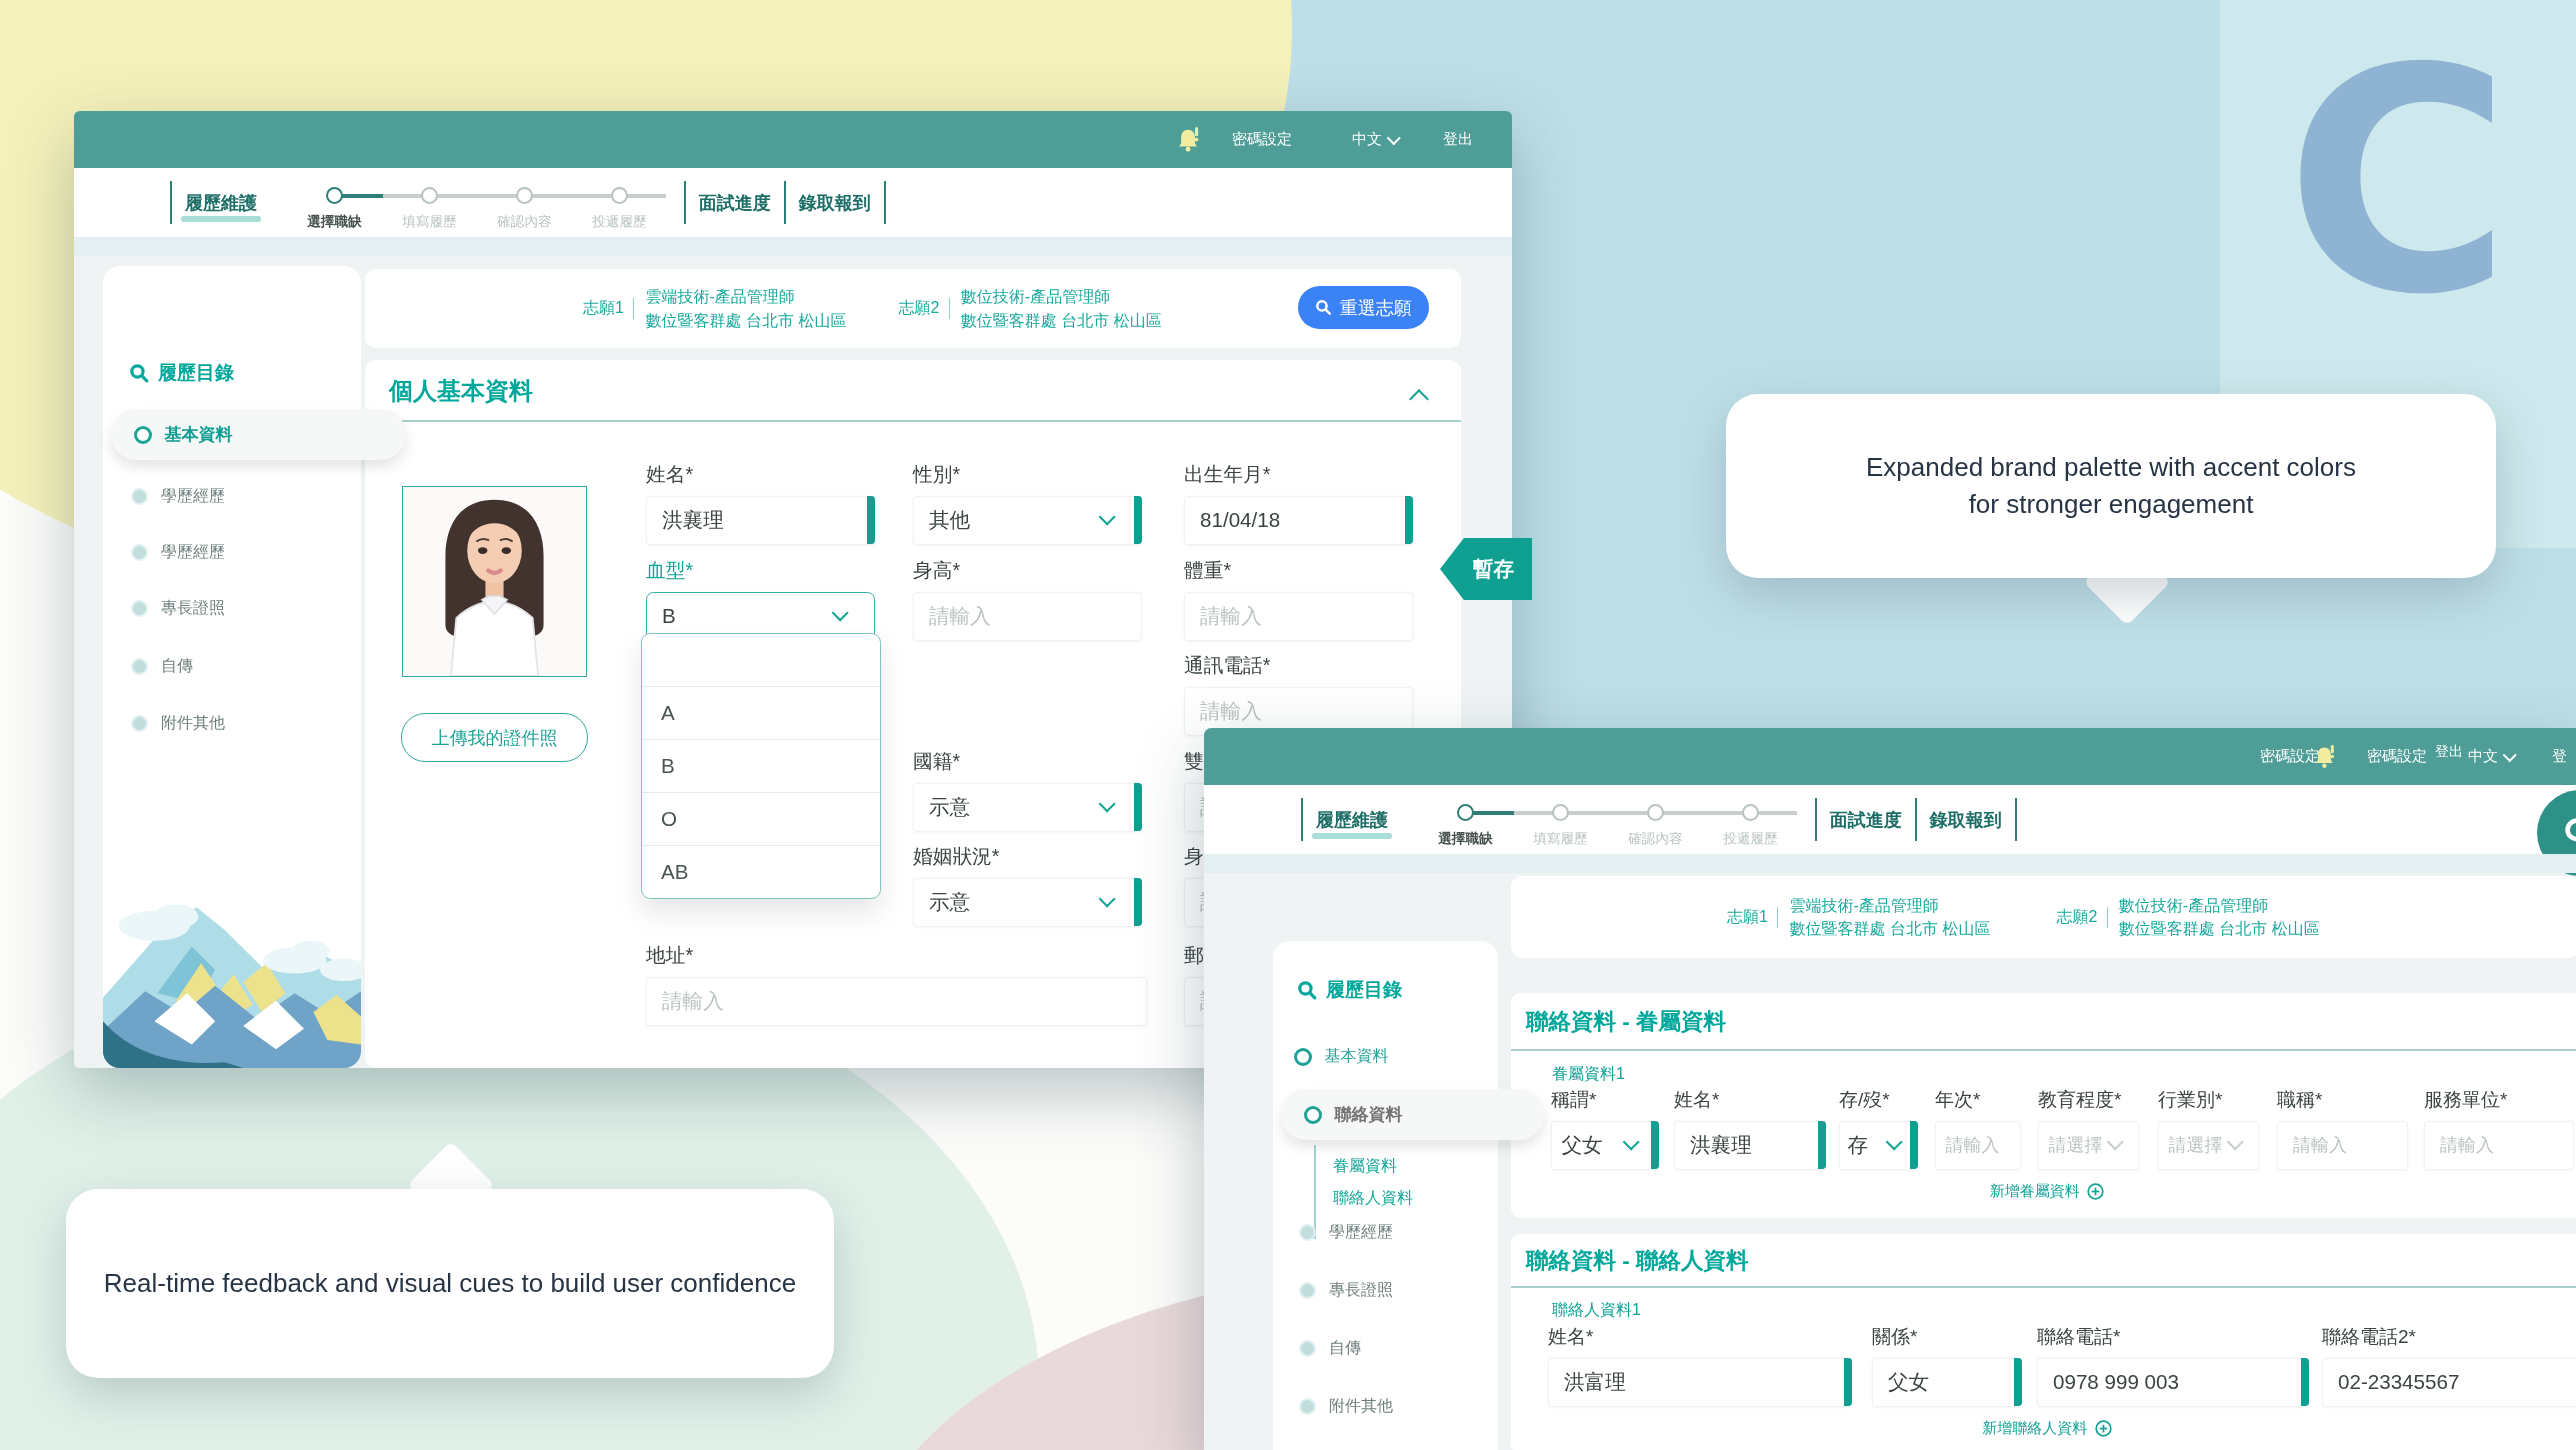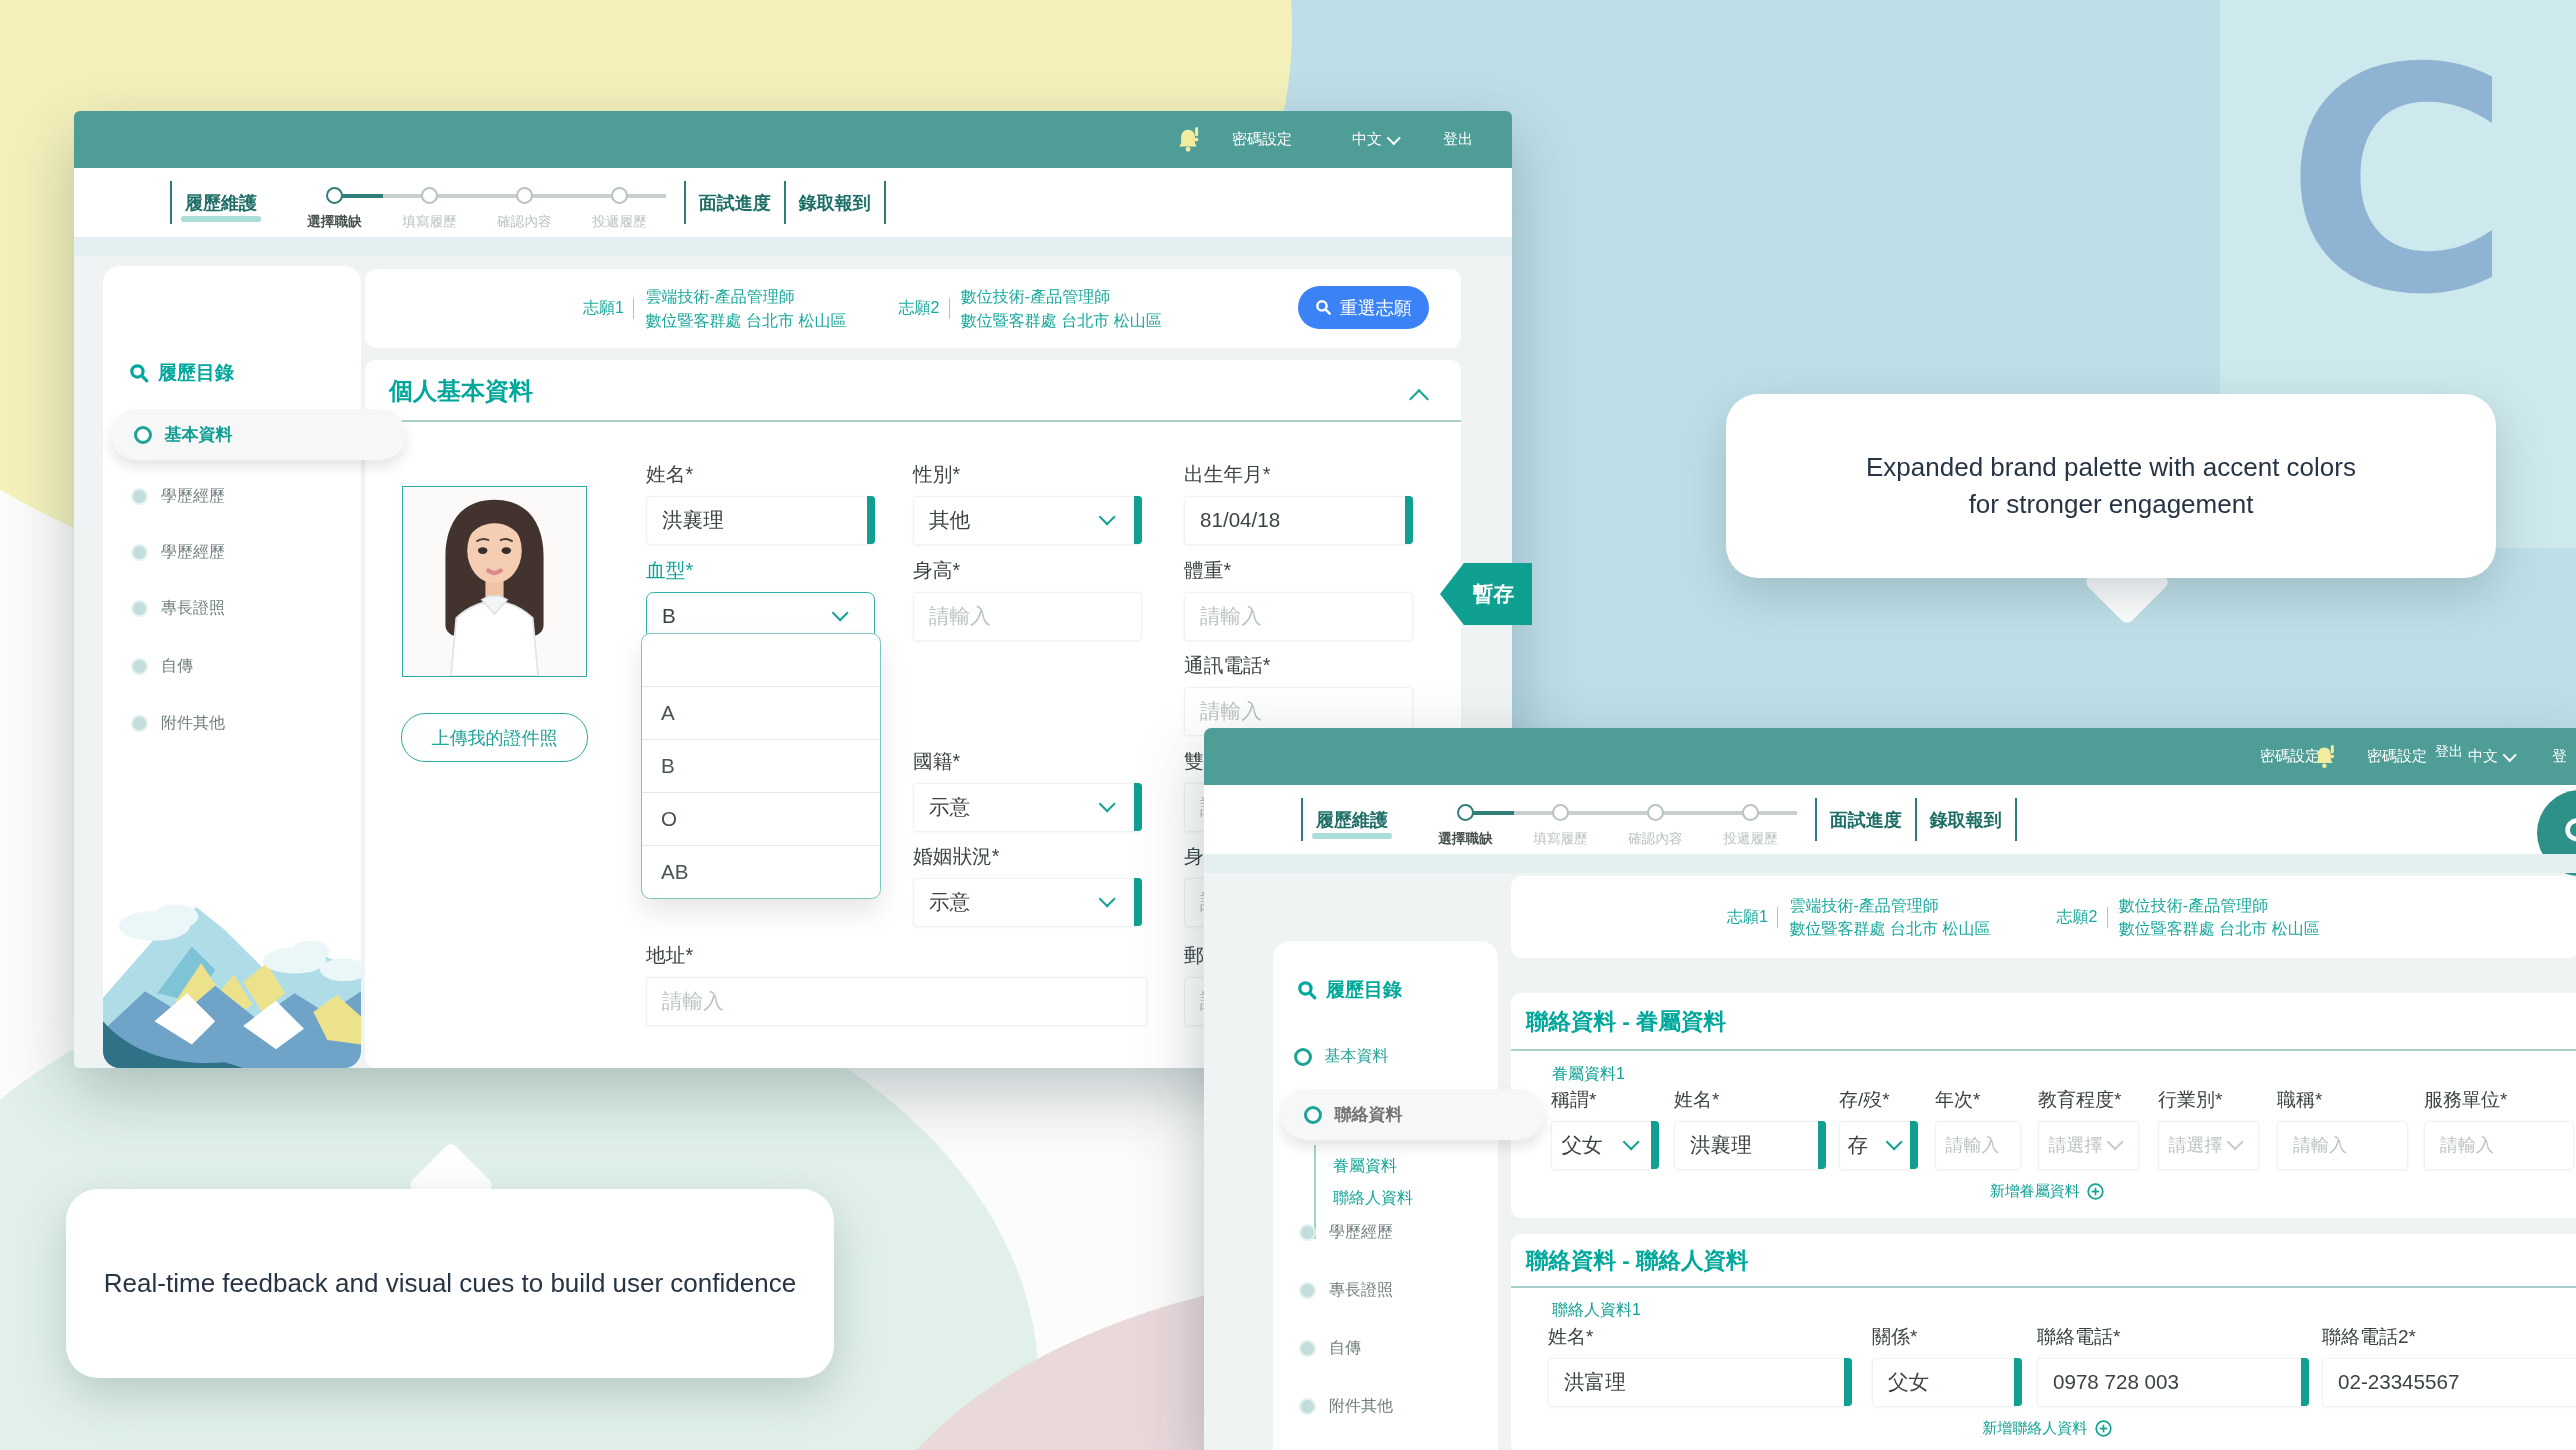--- a/index.html
+++ b/index.html
@@ -340,21 +340,21 @@
         </div>
     </div>
     <div class="field" style="left:819px;top:582px;width:229px">
       <div class="flabel">郵</div>
       <div class="inp">
           <span class="ph">請</span>
         </div>
     </div>
   </div>
 
-  <div class="savetag" style="left:1366px;top:452px;width:77px;height:62px">
+  <div class="savetag" style="left:1366px;top:427px;width:77px;height:62px">
     <span>暫存</span>
   </div>
 </section>
 
 <section class="win" id="win2" style="left:1204px;top:728px;width:1376px;height:723px;border-radius:7.5px 0 0 0">
   <div class="navbar" style="border-radius:7.5px 0 0 0">
     <div class="nav-item" style="left:1056px">
       <span>密碼設定</span>
     </div>
     <div class="nav-item" style="left:1110px">
@@ -553,21 +553,21 @@
     </div>
     <div class="field" style="left:361px;top:90px;width:150px">
       <div class="flabel" style="font-size:19px">關係*</div>
       <div class="inp bar">
           <span>父女</span>
         </div>
     </div>
     <div class="field" style="left:526px;top:90px;width:272px">
       <div class="flabel" style="font-size:19px">聯絡電話*</div>
       <div class="inp bar">
-          <span>0978 728 003</span>
+          <span>0978 999 003</span>
         </div>
     </div>
     <div class="field" style="left:811px;top:90px;width:267px">
       <div class="flabel" style="font-size:19px">聯絡電話2*</div>
       <div class="inp">
           <span>02-23345567</span>
         </div>
     </div>
 
     <div class="addlink" style="top:185px">

